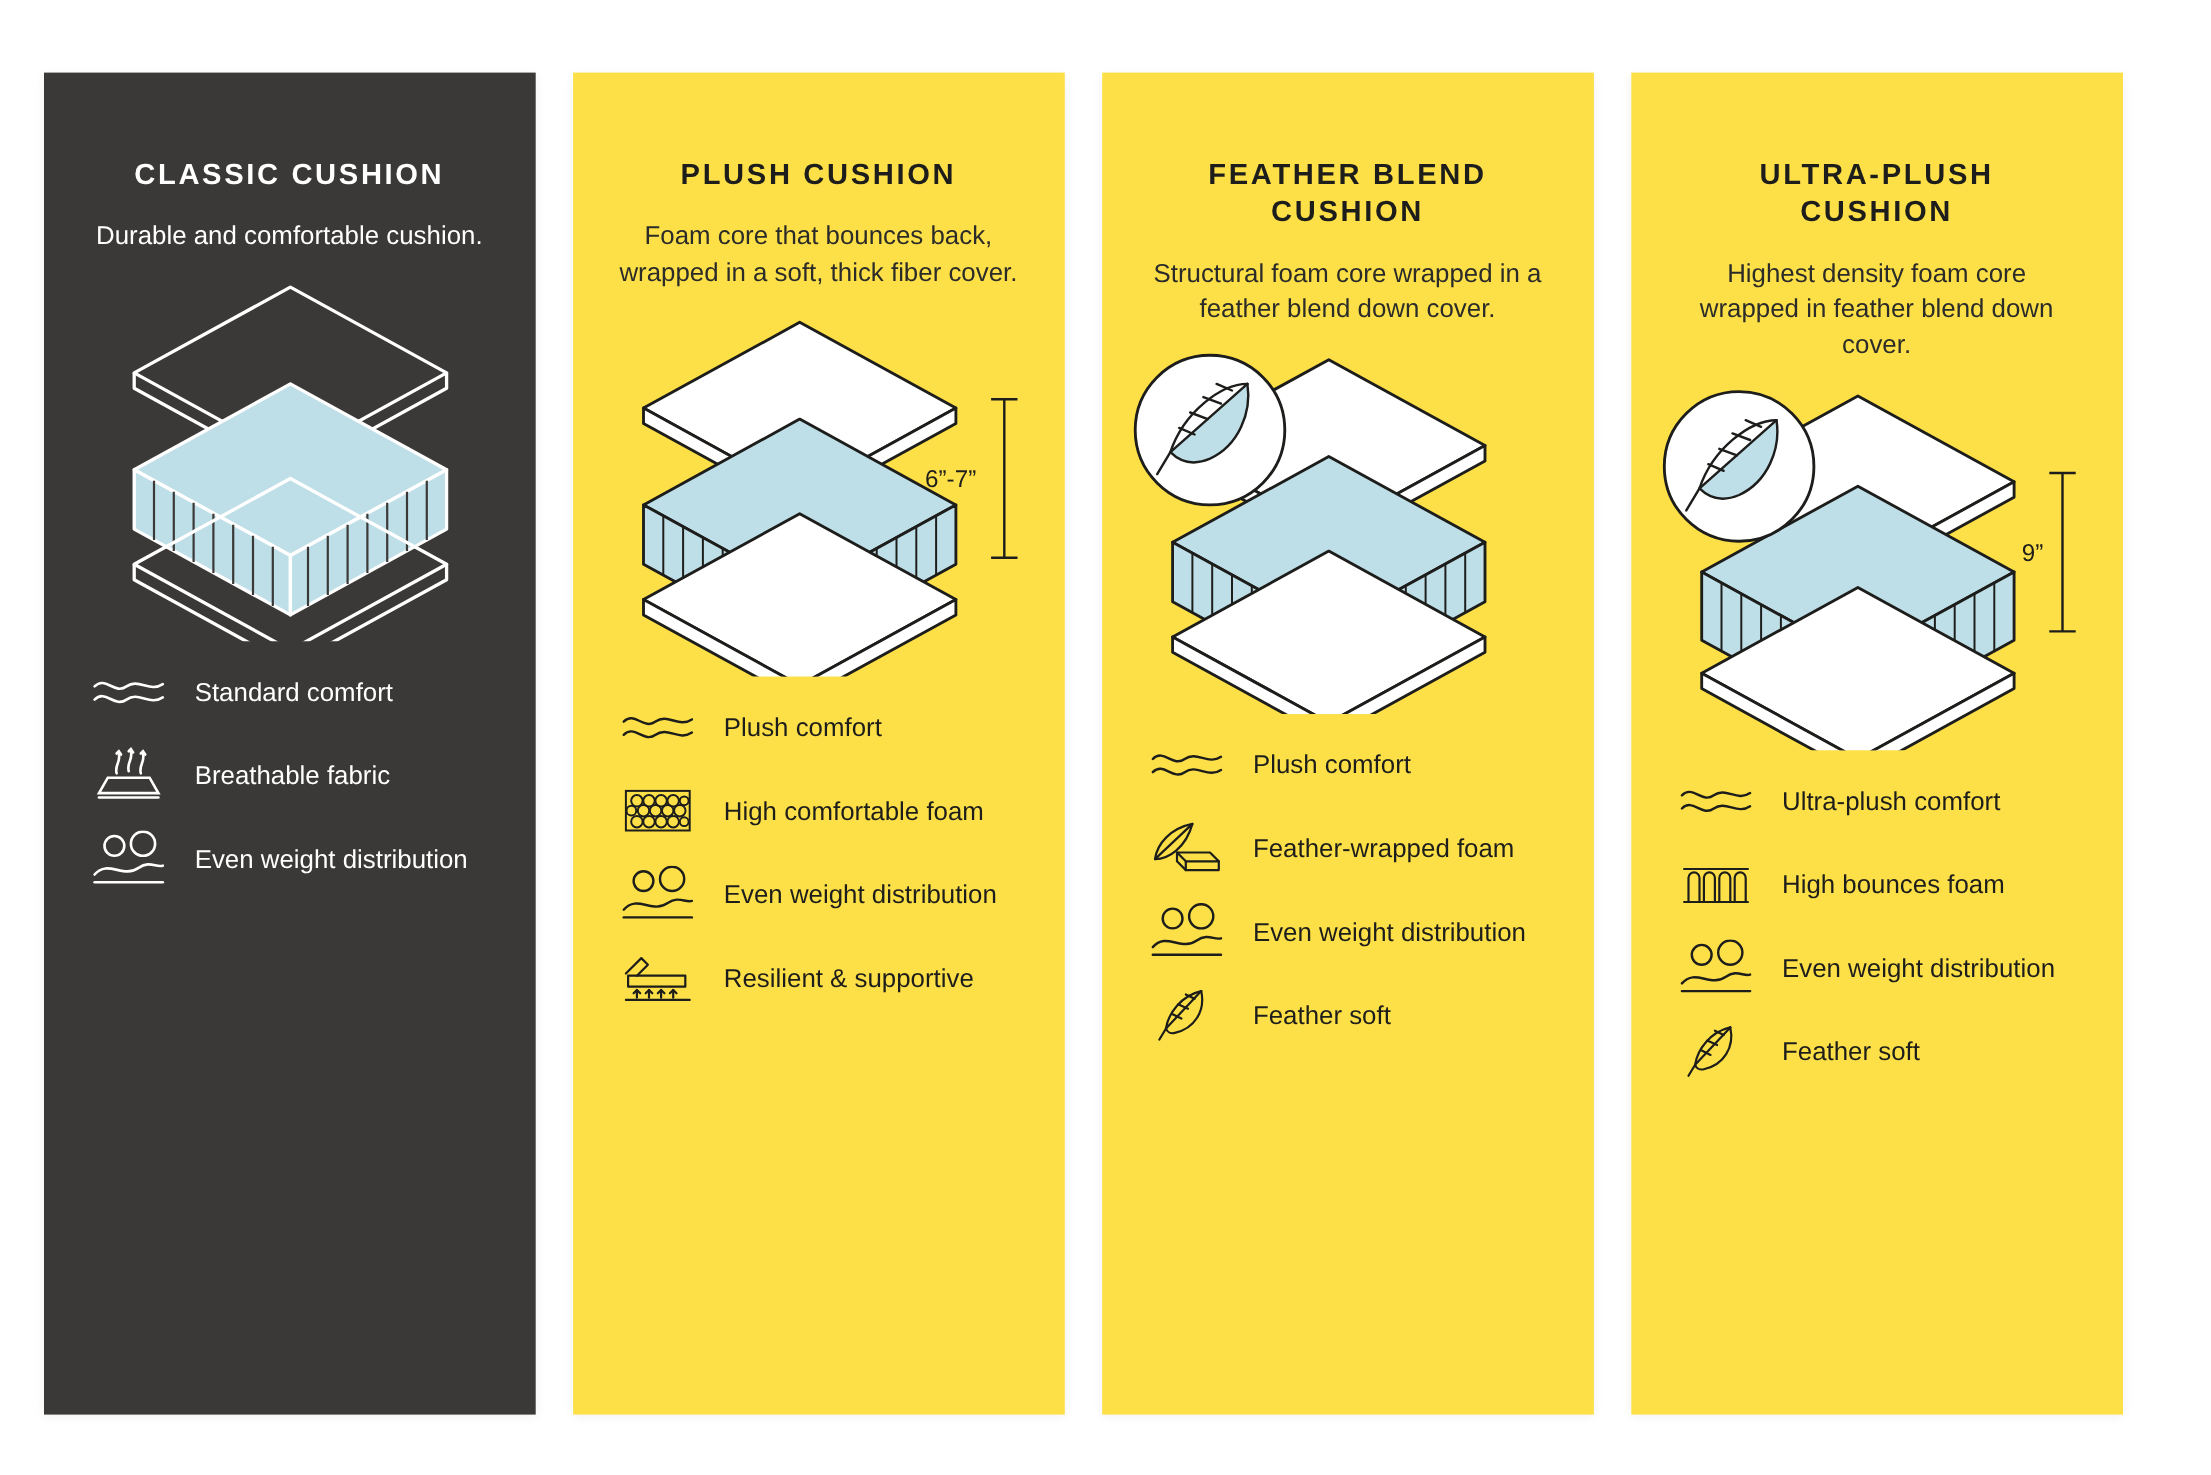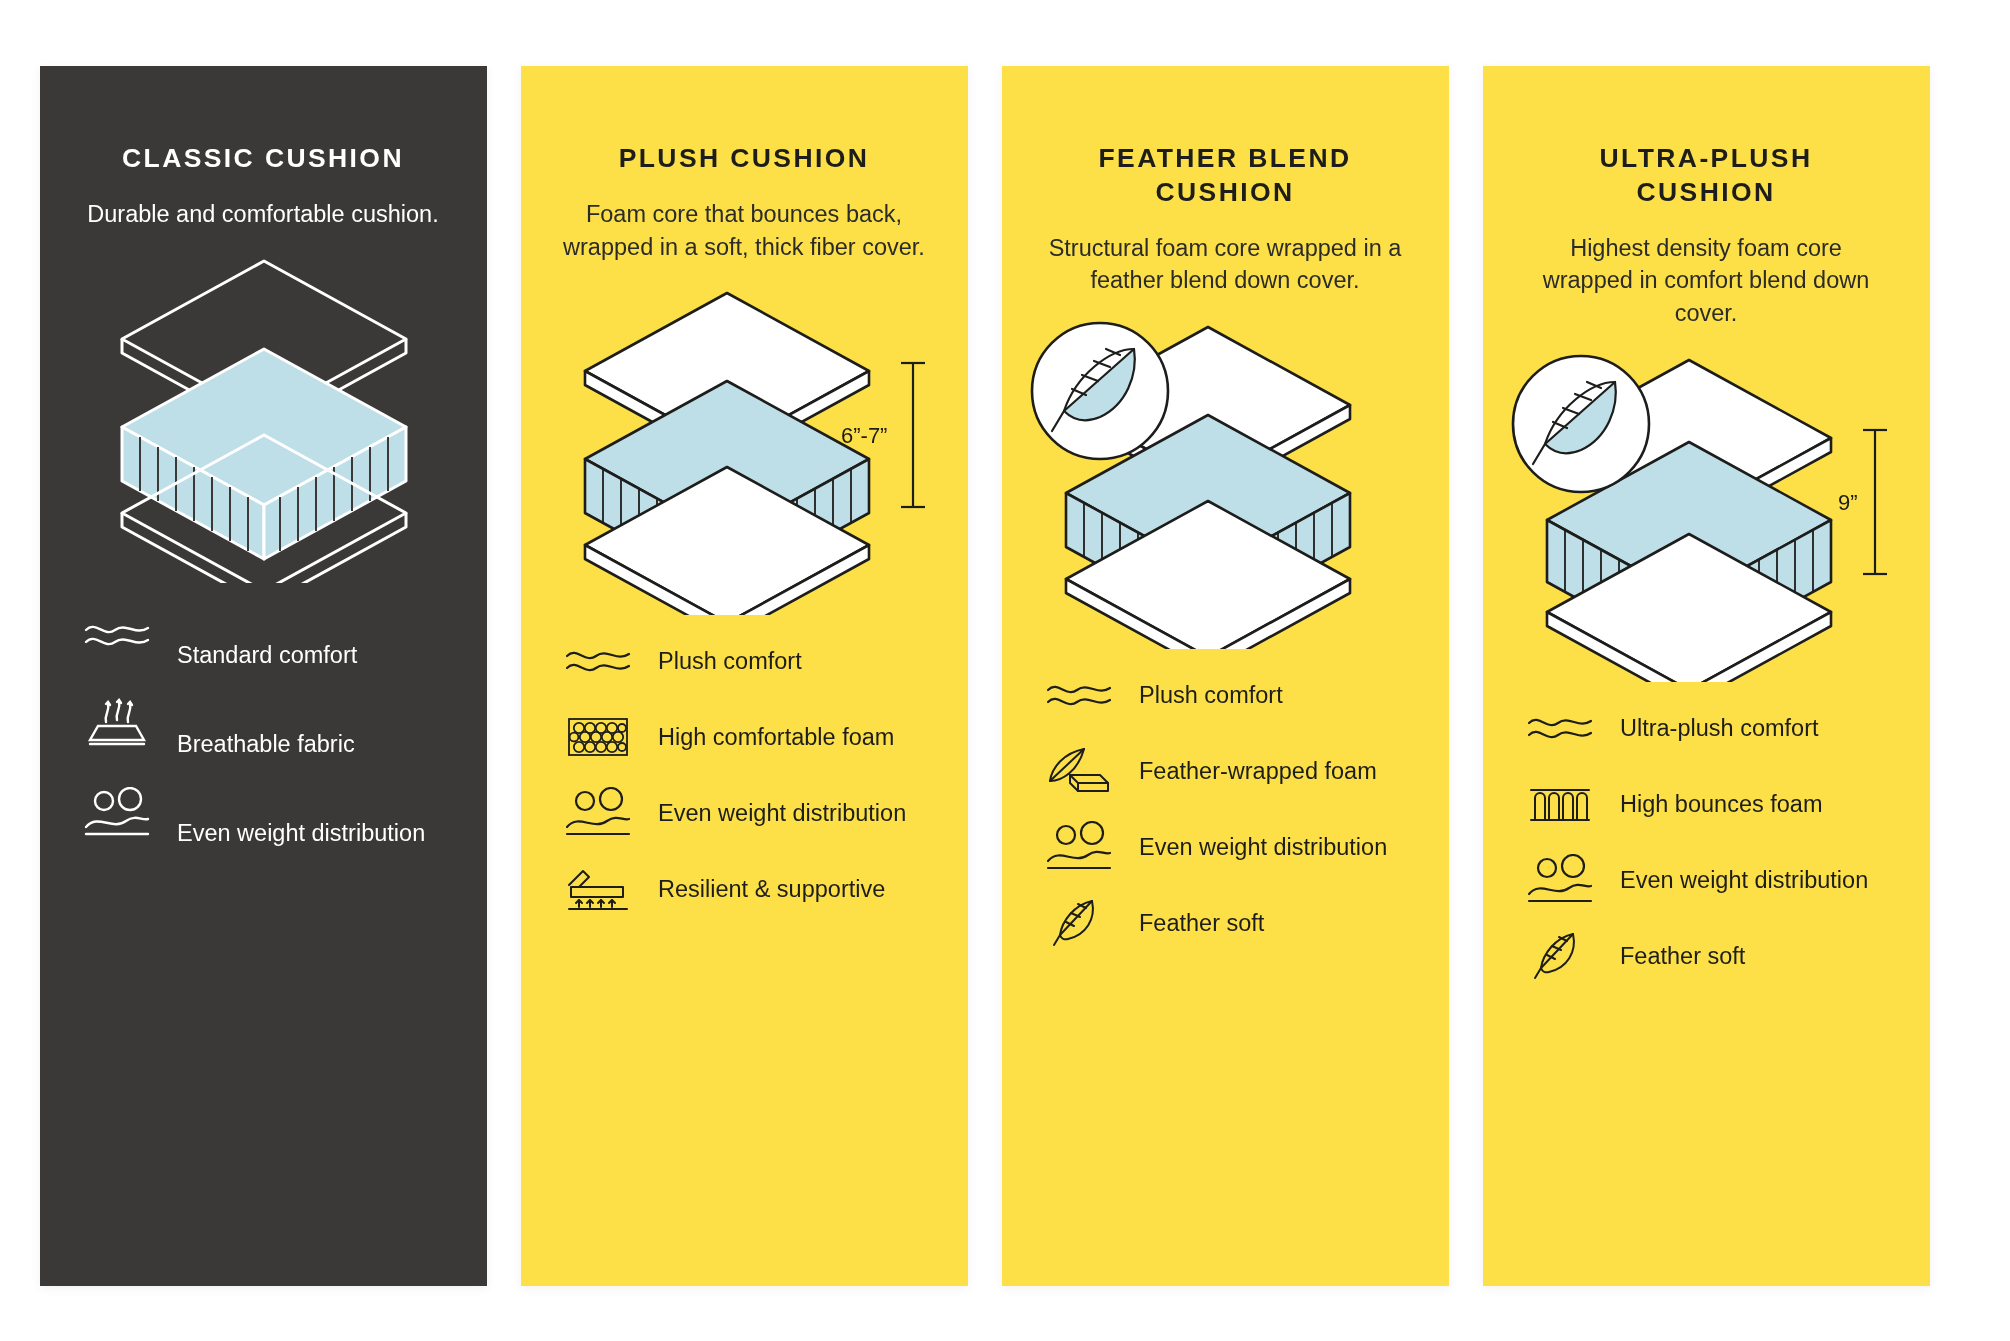--- a/index.html
+++ b/index.html
@@ -97,21 +97,21 @@
     height: 56px;
     display: flex;
     align-items: center;
     justify-content: center;
   }
   .feature .flabel {
     font-size: 23.5px;
     line-height: 1.28;
     color: #1d1d1b;
   }
-  .card.dark .feature .flabel { color: #ffffff; margin-top: 39px; }
+  .card.dark .feature .flabel { color: #ffffff; }
 
   .stroke-dark { stroke: #1d1d1b; fill: none; }
   .stroke-light { stroke: #ffffff; fill: none; }
 
   .dim-label {
     font-size: 22px;
     fill: #1d1d1b;
     font-family: "Liberation Sans", sans-serif;
   }
 </style>
@@ -441,21 +441,21 @@
               </g>
             </svg>
           </span>
           <span class="flabel">Feather soft</span>
         </div>
       </div>
     </div>
 
     <div class="card">
       <div class="card-title">ULTRA-PLUSH CUSHION</div>
-      <div class="card-desc">Highest density foam core wrapped in comfort blend down cover.</div>
+      <div class="card-desc">Highest density foam core wrapped in feather blend down cover.</div>
 
       <div class="illus">
         <svg width="447" height="330" viewBox="0 0 447 330">
           <g class="stroke-dark" stroke-width="2.6" stroke-linejoin="round">
             <polygon points="206,8 348,86 206,164 64,86" fill="#ffffff"></polygon>
             <polygon points="64,86 64,100 206,178 206,164" fill="#ffffff"></polygon>
             <polygon points="348,86 348,100 206,178 206,164" fill="#ffffff"></polygon>
           </g>
           <g>
             <polygon points="206,90 348,168 206,246 64,168" fill="#bfdfe8" stroke="#1d1d1b" stroke-width="2.6" stroke-linejoin="round"></polygon>

